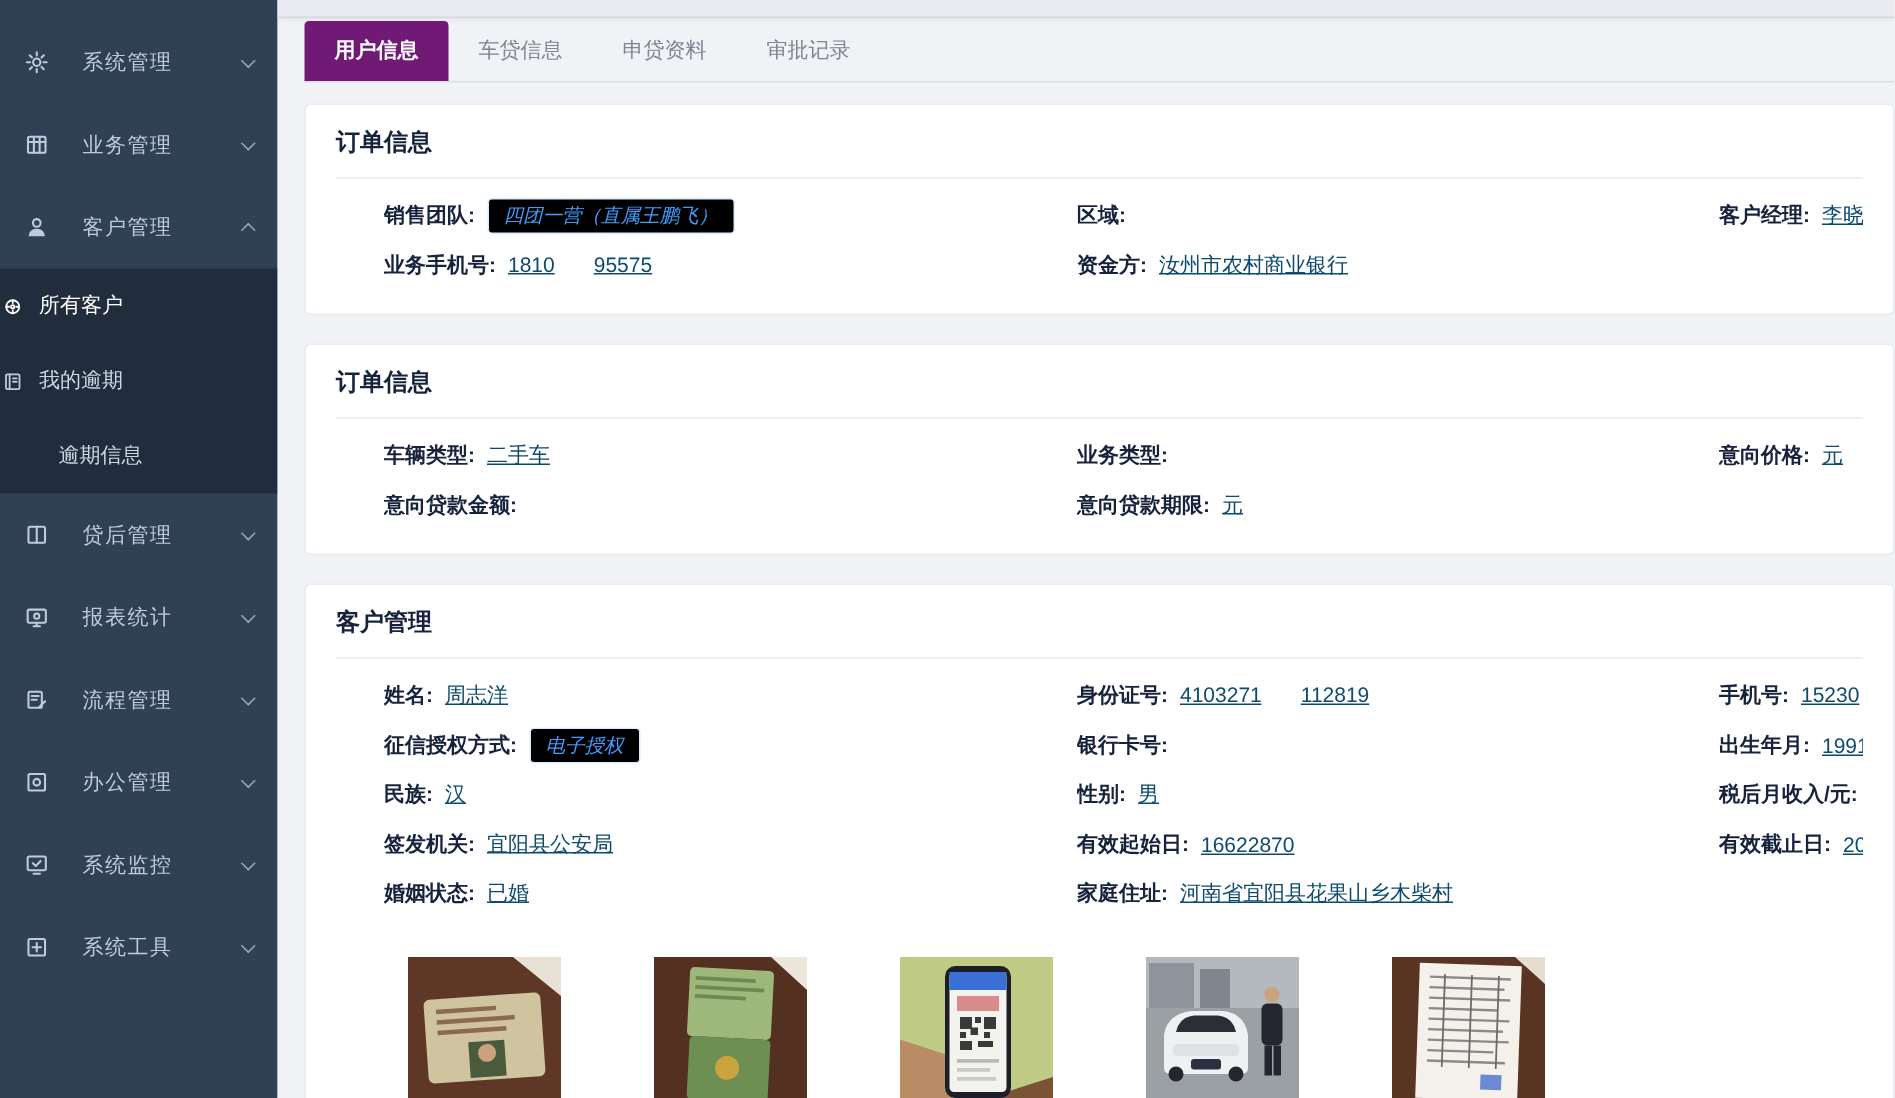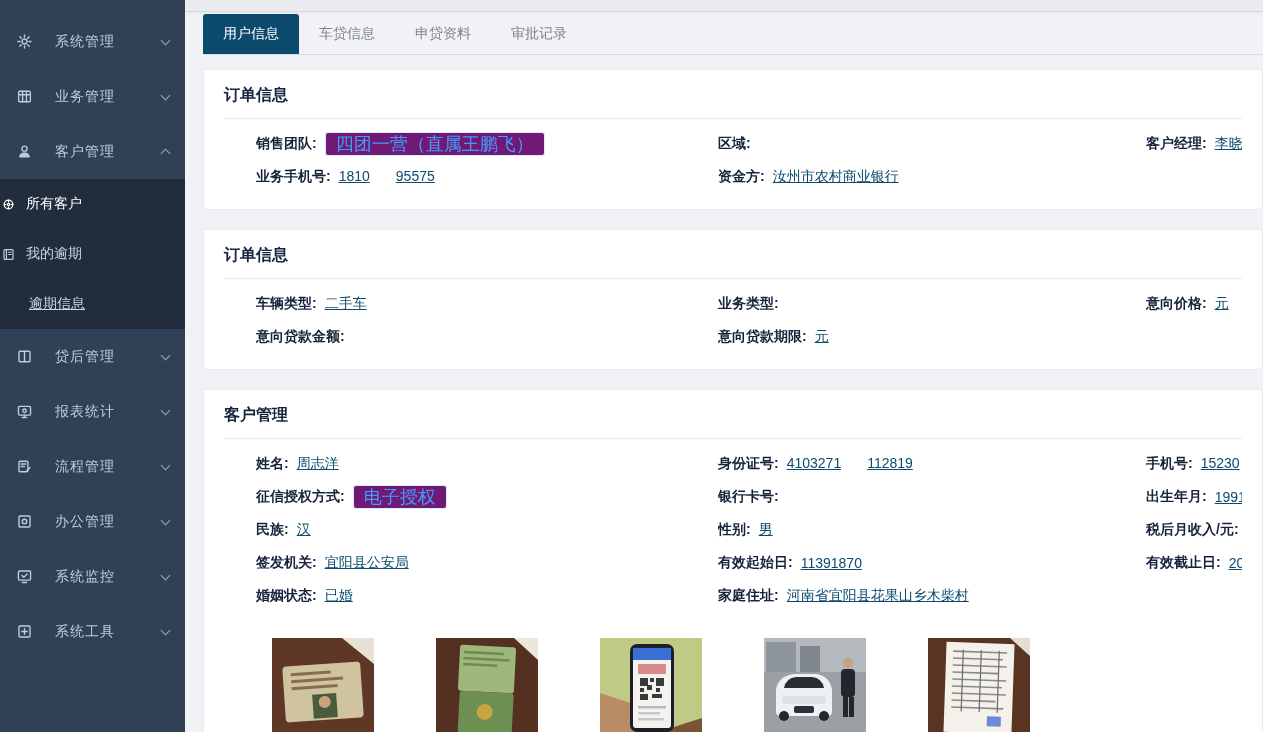--- a/index.html
+++ b/index.html
@@ -13,46 +13,46 @@
   .s-item { height:55px; display:flex; align-items:center; padding:0 16px 0 15px; cursor:pointer; }
   .s-item .ico { width:18px; height:18px; margin-right:22px; display:inline-flex; align-items:center; justify-content:center; }
   .s-item .lbl { flex:1; font-size:14px; letter-spacing:1px; }
   .chev { width:7px; height:7px; border-right:1.4px solid #9aa7b9; border-bottom:1.4px solid #9aa7b9;
     transform:rotate(45deg); margin-top:-3px; }
   .chev.up { transform:rotate(-135deg); margin-top:4px; }
   .submenu { background:#212c3d; }
   .s-sub { height:50px; display:flex; align-items:center; cursor:pointer; color:#cdd6e3; }
   .s-sub .ico { width:16px; height:16px; margin-right:10px; display:inline-flex; align-items:center; justify-content:center; }
   .s-sub.active { color:#ffffff; }
-  .s-sub.noicon { padding-left:29px;text-decoration:underline; }
+  .s-sub.noicon { padding-left:39px; }
   svg.sico { stroke:#bfcbd9; fill:none; stroke-width:1.3; stroke-linecap:round; stroke-linejoin:round; }
   .s-sub.active svg.sico { stroke:#ffffff; }
 
   
   .main { flex:1; height:100%; background:#f1f2f6; overflow:hidden; }
   .topstrip { height:12px; background:#e9ebf0; border-bottom:1px solid #d6d8df;
     box-shadow:0 1px 3px rgba(0,0,0,.06); }
   .tabs { margin:2px 0 0 18px; border-bottom:1px solid #d8dce5; height:41px; display:flex; }
   .tab { min-width:96px; height:40px; display:flex; align-items:center; justify-content:center;
     color:#80848f; cursor:pointer; padding:0 18px; }
-  .tab.active { background:#0c4a6e; color:#ffffff; border-radius:3px 3px 0 0; }
+  .tab.active { background:#701a75; color:#ffffff; border-radius:3px 3px 0 0;font-weight:bold; }
 
   .card { background:#ffffff; border:1px solid #e8eaec; border-radius:4px;
     margin:14px 0 0 18px; padding:0 20px; }
   .card + .card { margin-top:19px; }
   .card-title { font-size:16px; font-weight:bold; color:#17233d; padding:15px 0 12px 0;
     border-bottom:1px solid #e8eaec; }
   .rows { padding:8px 0 16px 0; }
   .frow { display:grid; grid-template-columns:462px 428px 1fr; align-items:center; height:33px; }
   .field { display:flex; align-items:center; white-space:nowrap; overflow:hidden;margin-left:32px; }
   .flabel { font-weight:bold; color:#17233d; margin-right:8px; }
   .fvalue { color:#0c4a6e;text-decoration:underline; }
   .mask { display:inline-block; width:26px; height:14px; background:#ffffff; vertical-align:middle; }
-  .tag { display:inline-block; background:#701a75; border:1px solid #d9ecff; color:#409eff;
-    font-size:18px; line-height:22px; padding:0 10px; border-radius:3px; cursor:pointer; }
+  .tag { display:inline-block; background:#000000; border:1px solid #d9ecff; color:#409eff;
+    font-size:13px; line-height:22px; padding:0 10px; border-radius:3px; cursor:pointer;font-style:italic; }
 
   .photos { display:flex; gap:62px; padding:10px 0 0 48px; }
   .photo-item { width:102px; text-align:center; cursor:pointer; }
   .photo-item .thumb { width:102px; height:100px; overflow:hidden; background:#5a3423; }
 </style>
 </head>
 <body>
 
 <div class="app">
 
@@ -302,21 +302,21 @@
             <span class="fvalue">10000</span>
           </div>
         </div>
         <div class="frow">
           <div class="field">
             <span class="flabel">签发机关:</span>
             <span class="fvalue">宜阳县公安局</span>
           </div>
           <div class="field">
             <span class="flabel">有效起始日:</span>
-            <span class="fvalue">11391870</span>
+            <span class="fvalue">16622870</span>
           </div>
           <div class="field">
             <span class="flabel">有效截止日:</span>
             <span class="fvalue">20390430</span>
           </div>
         </div>
         <div class="frow">
           <div class="field">
             <span class="flabel">婚姻状态:</span>
             <span class="fvalue">已婚</span>

